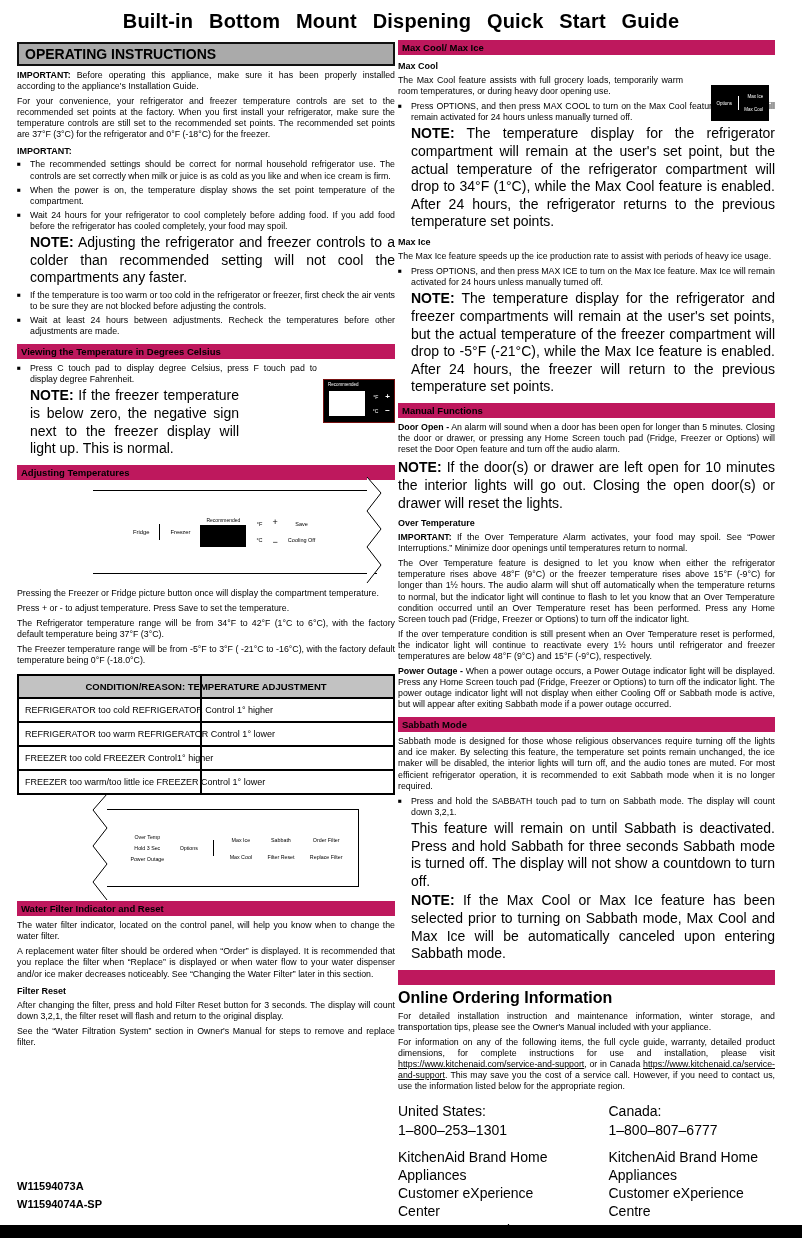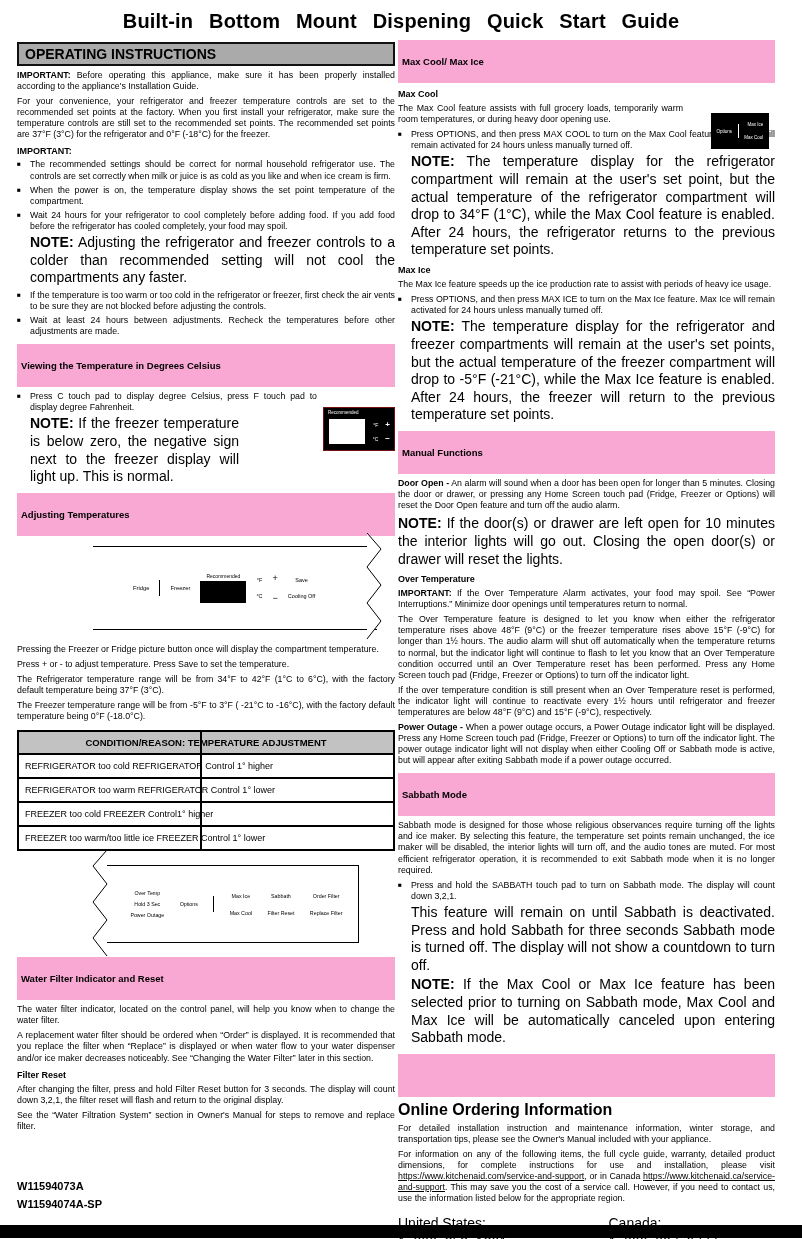--- a/index.html
+++ b/index.html
@@ -5,21 +5,21 @@
   html,body { margin:0; padding:0; background:#fff; }
   body { width:802px; height:1239px; position:relative; font-family:"Liberation Sans", sans-serif; color:#000; overflow:hidden; }
 
   .title { position:absolute; top:10px; left:0; width:802px; text-align:center;
            font-size:20px; font-weight:bold; word-spacing:10px; letter-spacing:.2px; }
 
   .col-left  { position:absolute; left:17px; top:42px; width:378px; }
   .col-right { position:absolute; left:398px; top:40px; width:377px; }
 
   .opbar { background:#aaa; border:2px solid #111; font-weight:bold; font-size:14px; padding:2px 6px; }
-  .bar   { background:#f9a8d4; font-weight:bold; font-size:9.5px; padding:16px 4px; margin:7px 0 4px; }
+  .bar   { background:#be185d; font-weight:bold; font-size:9.5px; padding:2px 4px; margin:7px 0 4px; }
   .bar.center { text-align:center; }
   .bar.empty { height:11px; }
 
   p.t  { font-size:8.8px; line-height:1.26; margin:4px 0; text-align:justify; }
   .sub { font-size:9px; font-weight:bold; margin:6px 0 2px; }
   .big-head { font-size:16px; font-weight:bold; margin:4px 0 2px; }
 
   ul.sq { list-style:none; margin:3px 0 5px; padding:0; }
   ul.sq li { position:relative; padding-left:13px; font-size:8.8px; line-height:1.26; margin:3px 0; text-align:justify; }
   ul.sq li::before { content:"■"; position:absolute; left:0; top:1px; font-size:6.5px; }

